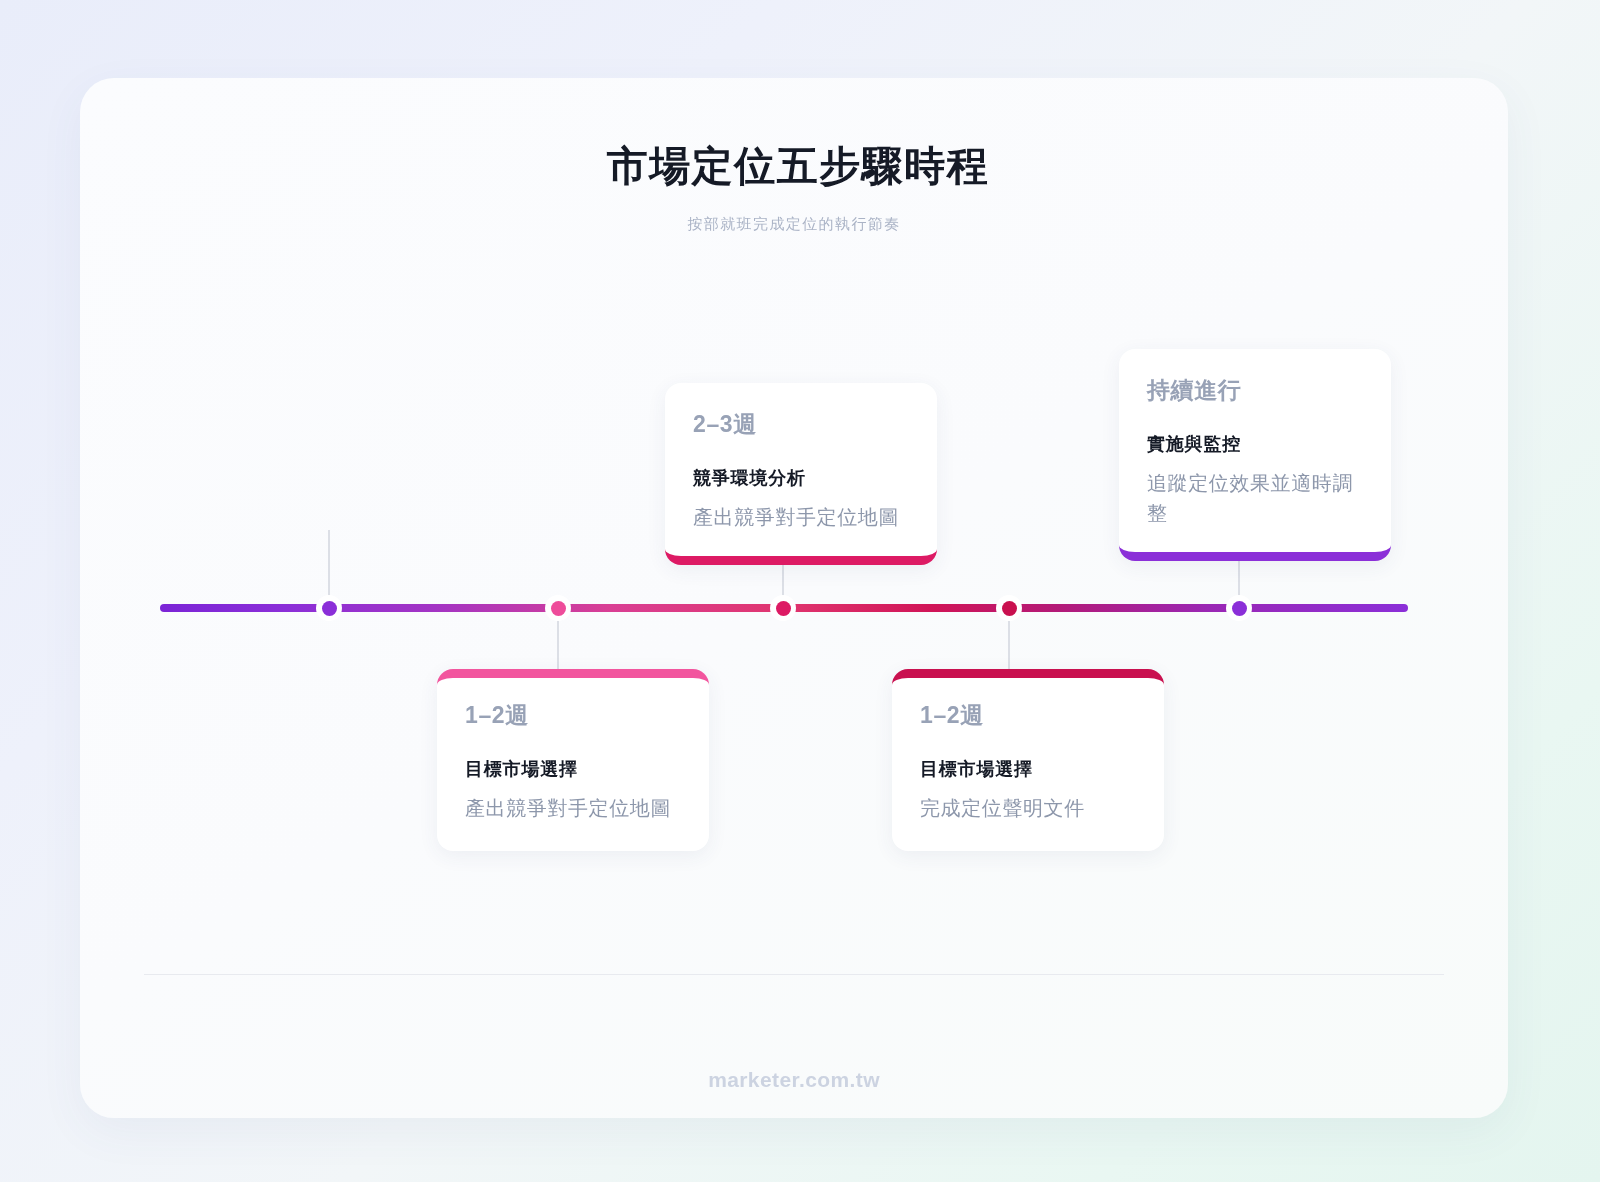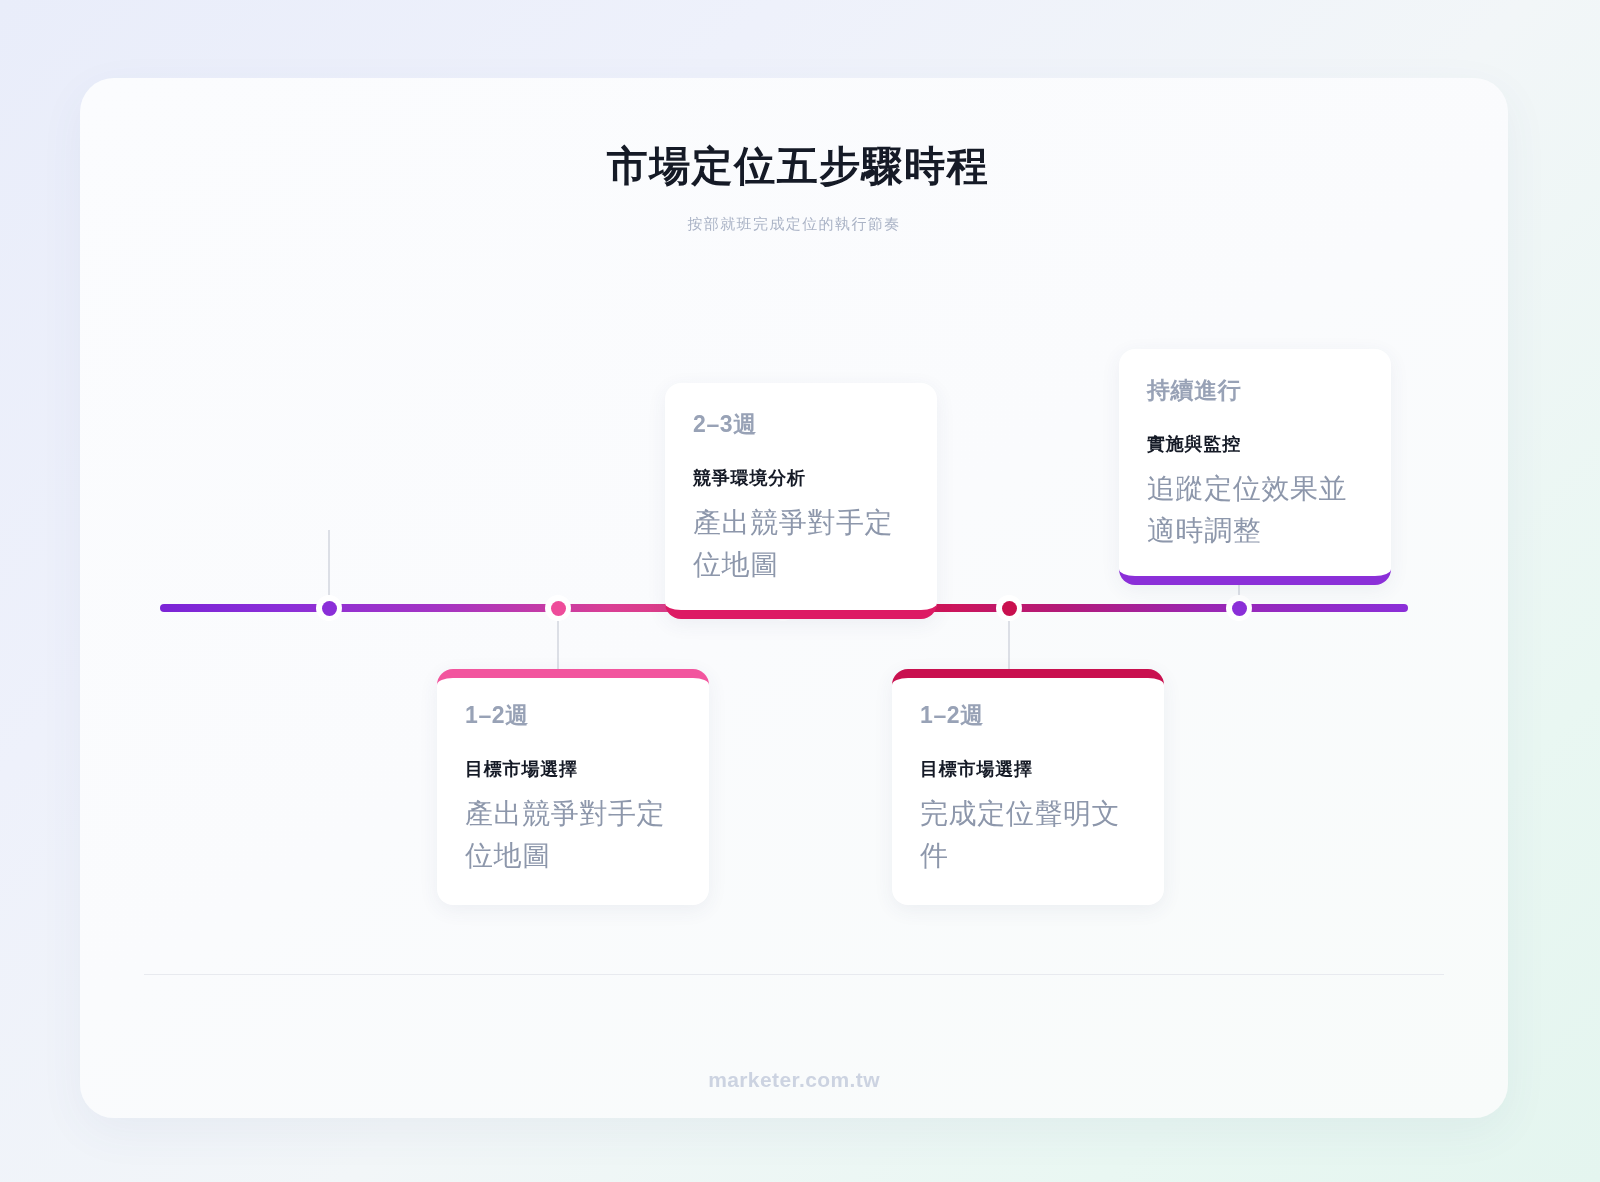--- a/index.html
+++ b/index.html
@@ -130,21 +130,21 @@
   .card-title {
     margin-top: 28px;
     font-size: 18px;
     font-weight: bold;
     color: #151a26;
     letter-spacing: 0.8px;
     line-height: 1.15;
   }
   .card-desc {
     margin-top: 13px;
-    font-size: 28px;
+    font-size: 20px;
     color: #8d97ab;
     letter-spacing: 0.6px;
     line-height: 1.5;
   }
 
   
   .divider {
     position: absolute;
     left: 64px;
     top: 896px;

